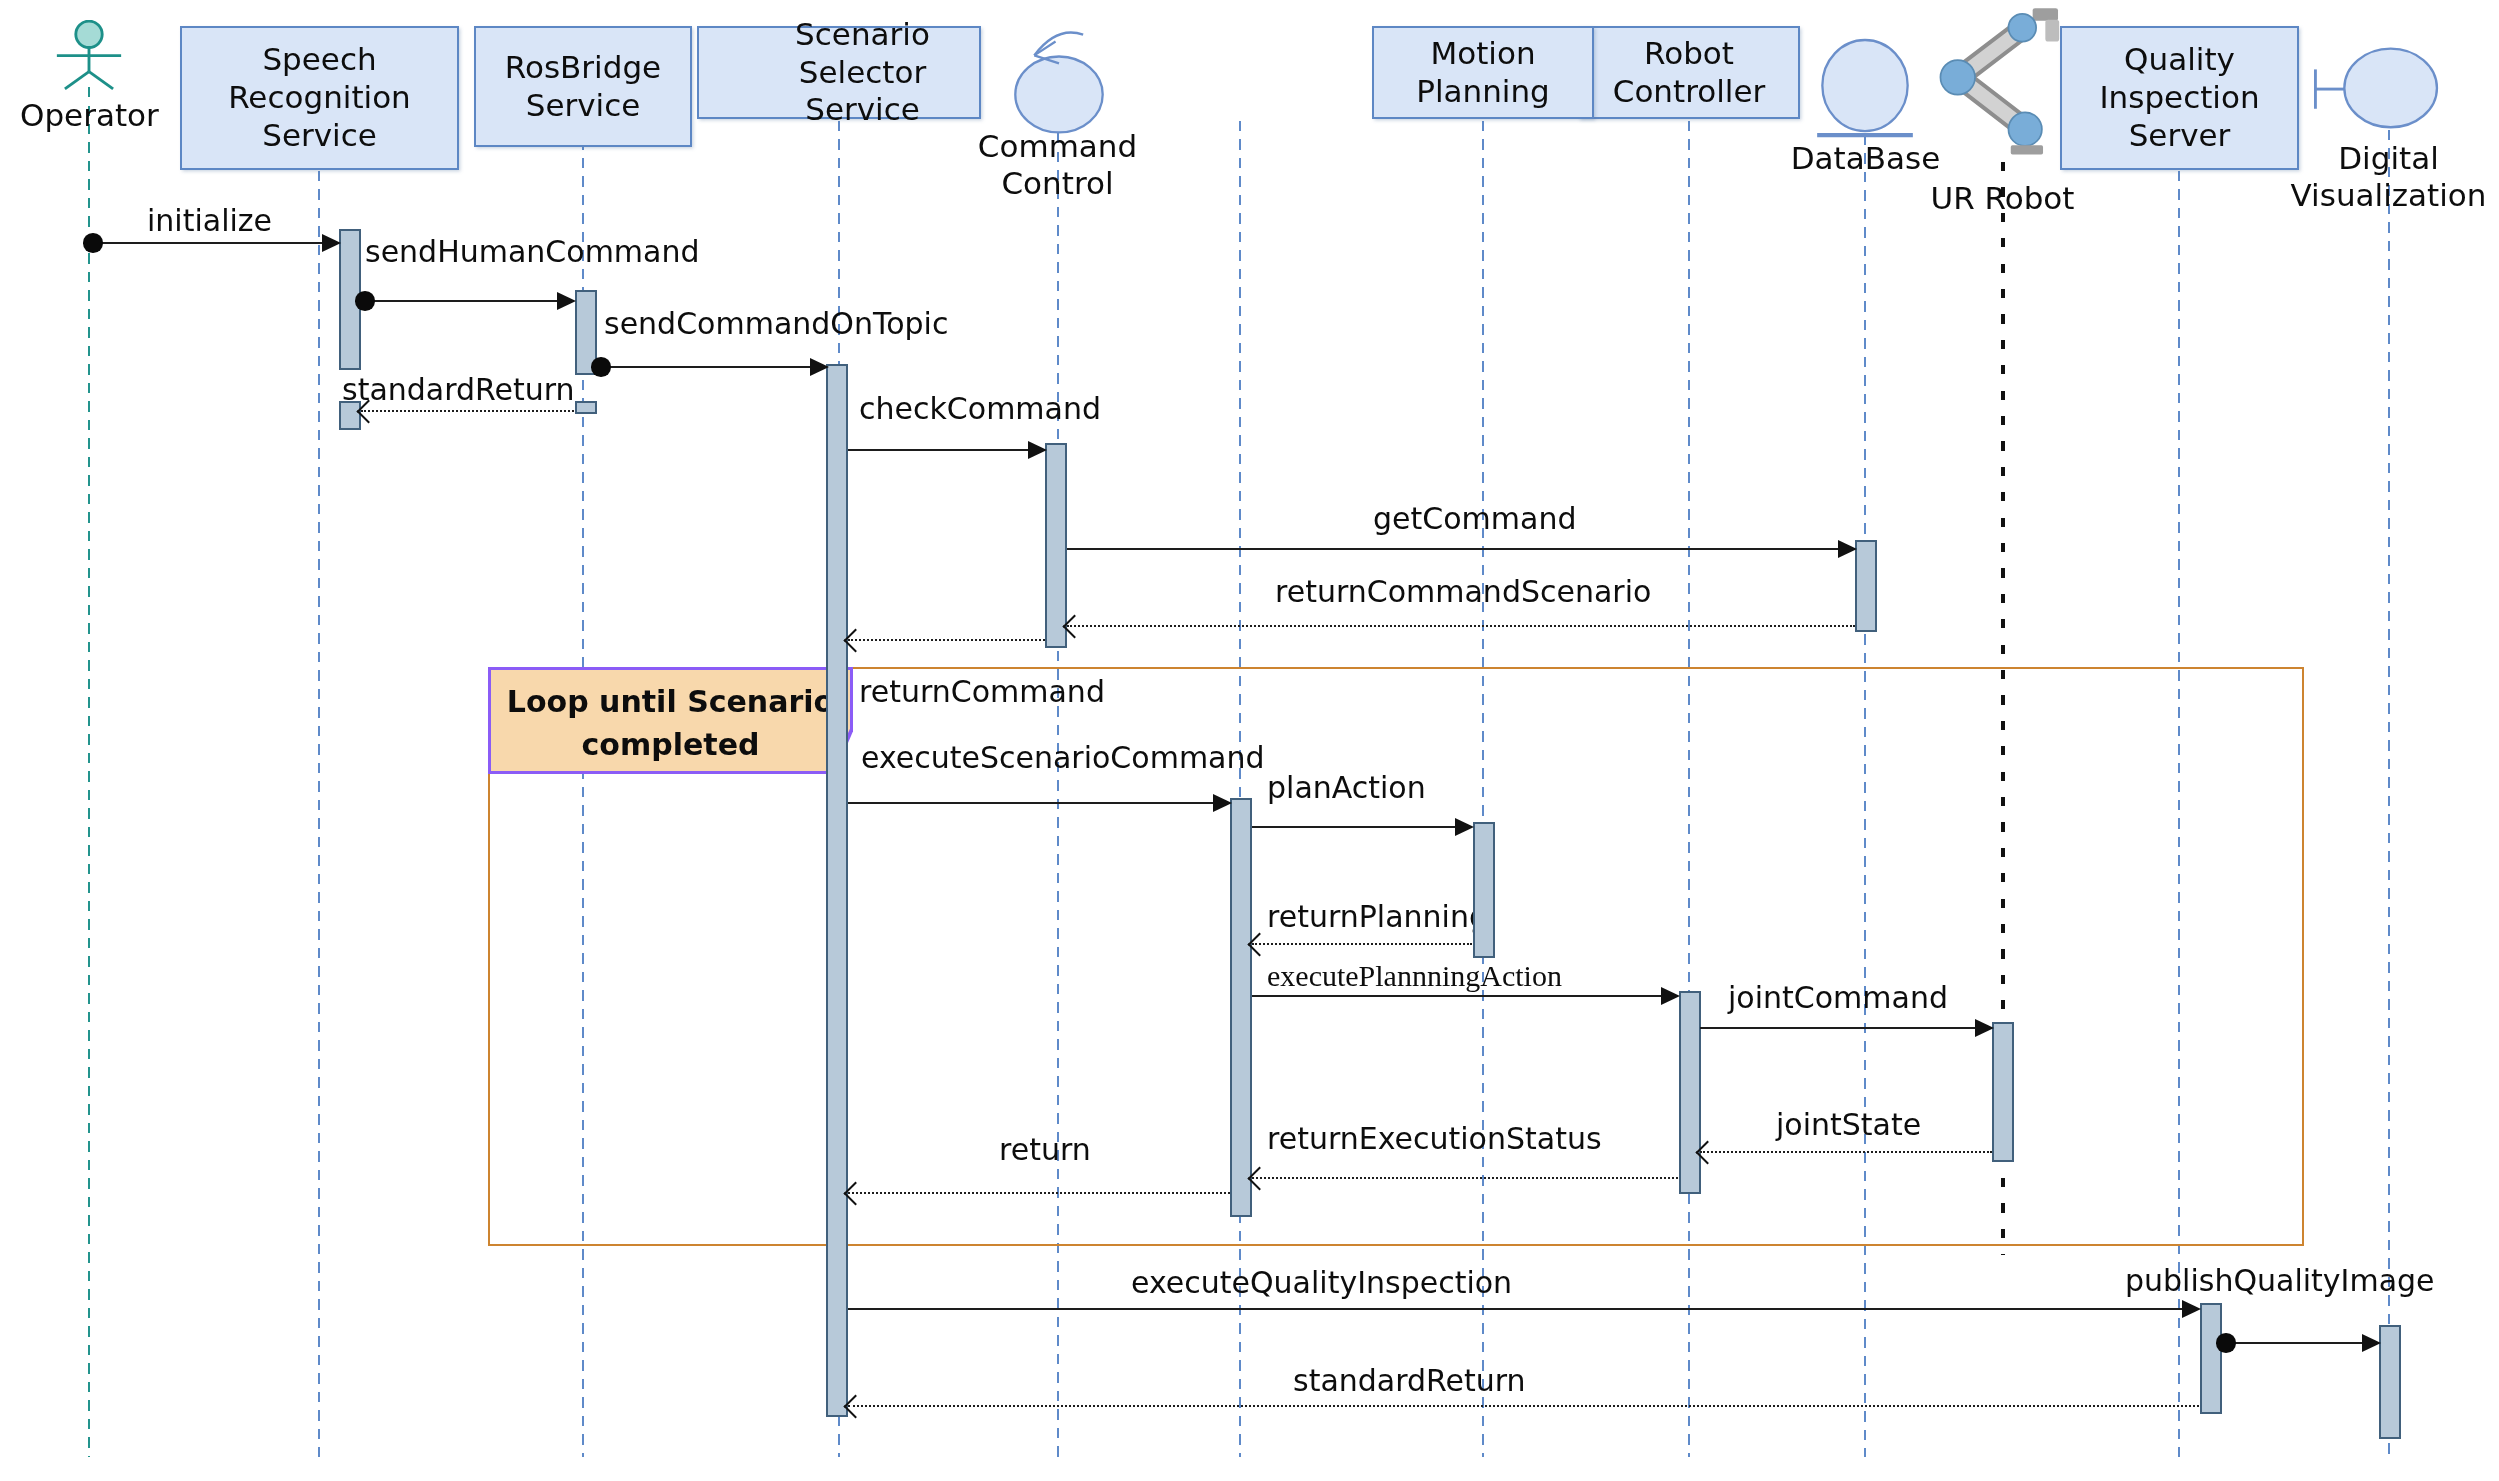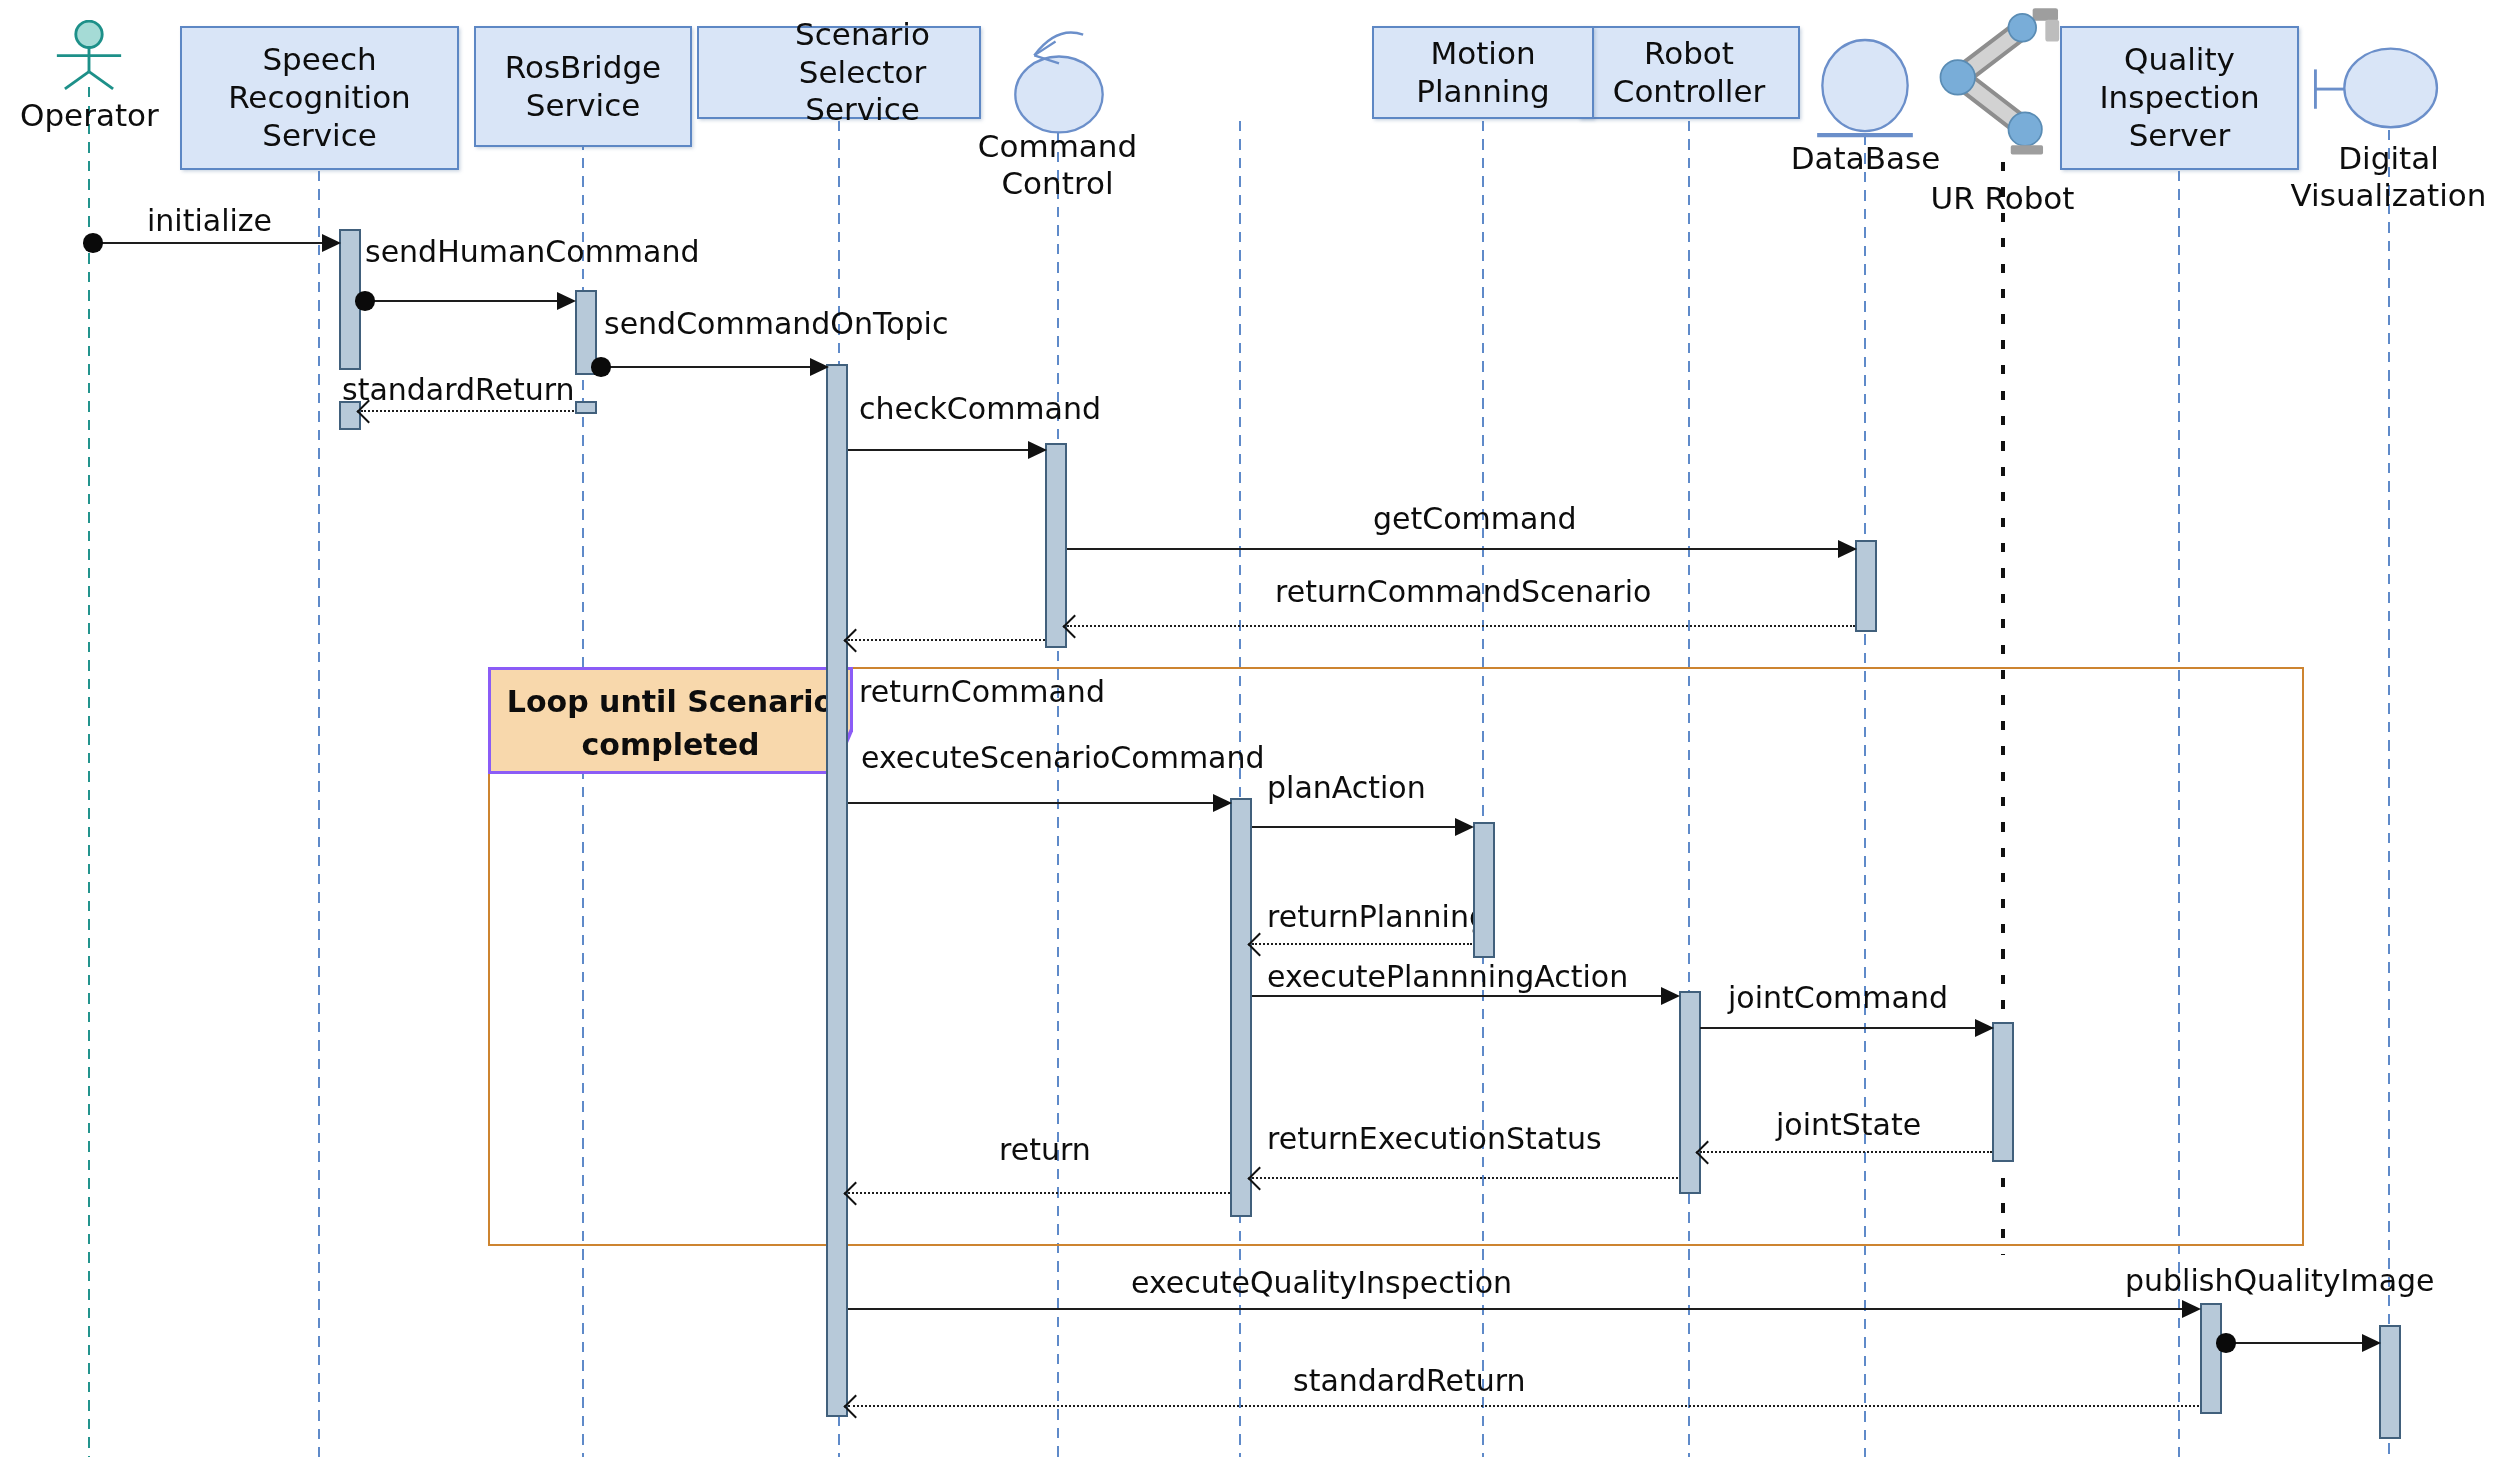--- a/index.html
+++ b/index.html
@@ -208,21 +208,21 @@
   <div class="mlabel" style="left:365px;top:234px;">sendHumanCommand</div>
   <div class="mlabel" style="left:604px;top:306px;">sendCommandOnTopic</div>
   <div class="mlabel" style="left:342px;top:372px;">standardReturn</div>
   <div class="mlabel" style="left:859px;top:391px;">checkCommand</div>
   <div class="mlabel" style="left:1373px;top:501px;">getCommand</div>
   <div class="mlabel" style="left:1275px;top:574px;">returnCommandScenario</div>
   <div class="mlabel" style="left:859px;top:674px;">returnCommand</div>
   <div class="mlabel" style="left:861px;top:740px;">executeScenarioCommand</div>
   <div class="mlabel" style="left:1267px;top:770px;">planAction</div>
   <div class="mlabel" style="left:1267px;top:899px;">returnPlanning</div>
-  <div class="mlabel" style="left:1267px;top:959px;">executePlannningAction</div>
+  <div class="mlabel" style="left:1267px;top:959px;font-family:Liberation Serif, serif;">executePlannningAction</div>
   <div class="mlabel" style="left:1728px;top:980px;">jointCommand</div>
   <div class="mlabel" style="left:1776px;top:1107px;">jointState</div>
   <div class="mlabel" style="left:1267px;top:1121px;">returnExecutionStatus</div>
   <div class="mlabel" style="left:999px;top:1132px;">return</div>
   <div class="mlabel" style="left:1131px;top:1265px;">executeQualityInspection</div>
   <div class="mlabel" style="left:2125px;top:1263px;">publishQualityImage</div>
   <div class="mlabel" style="left:1293px;top:1363px;">standardReturn</div>
 
 </div>
 

